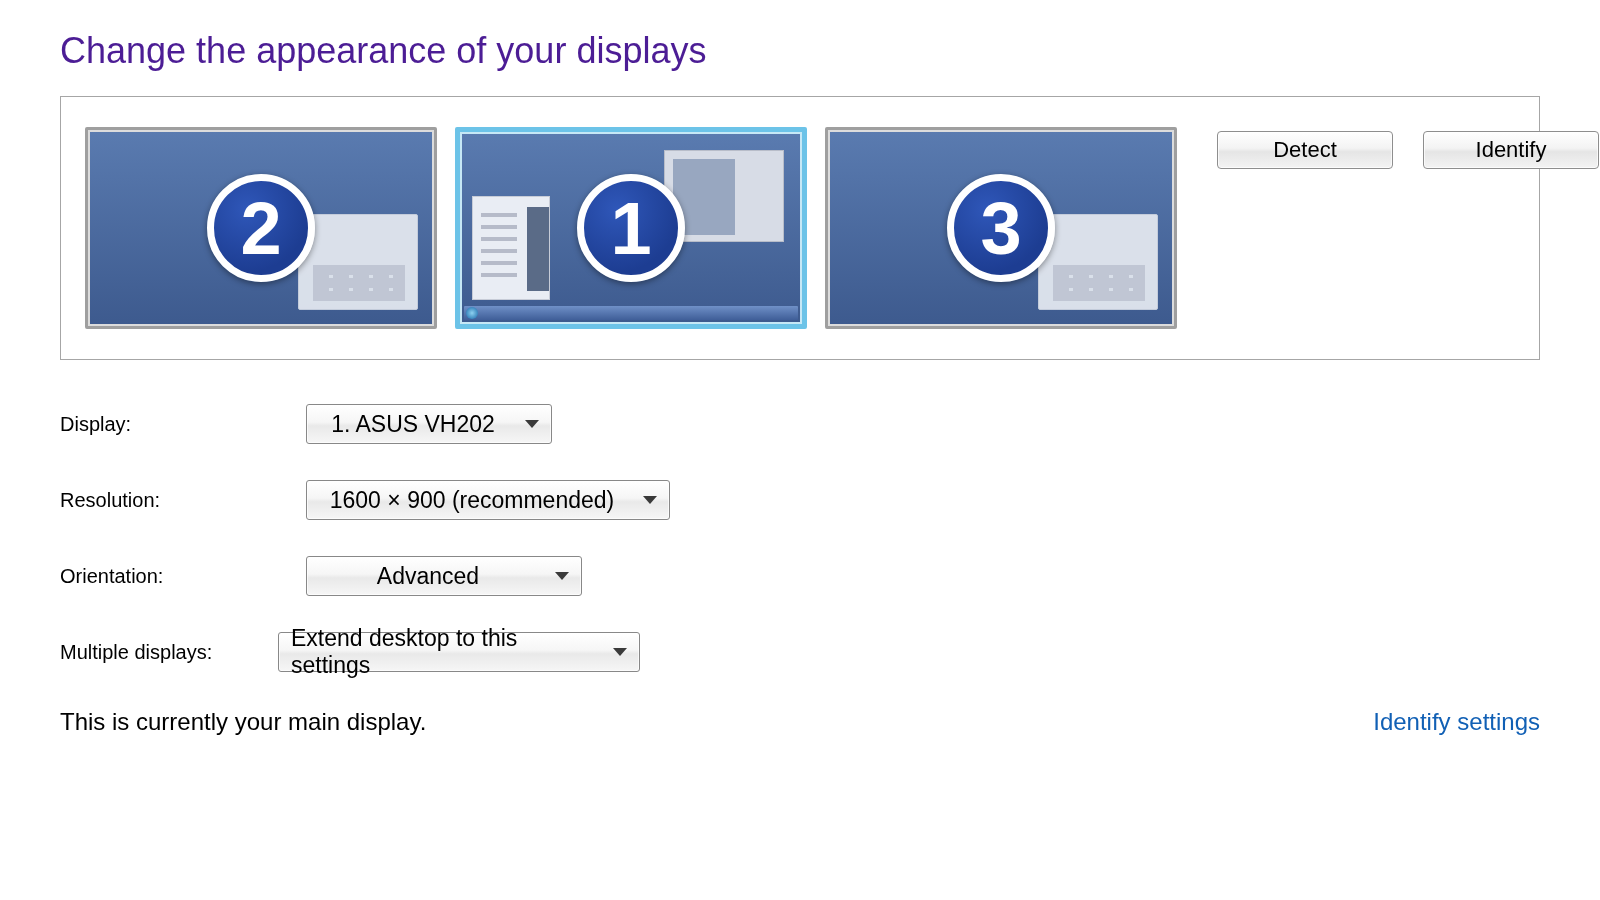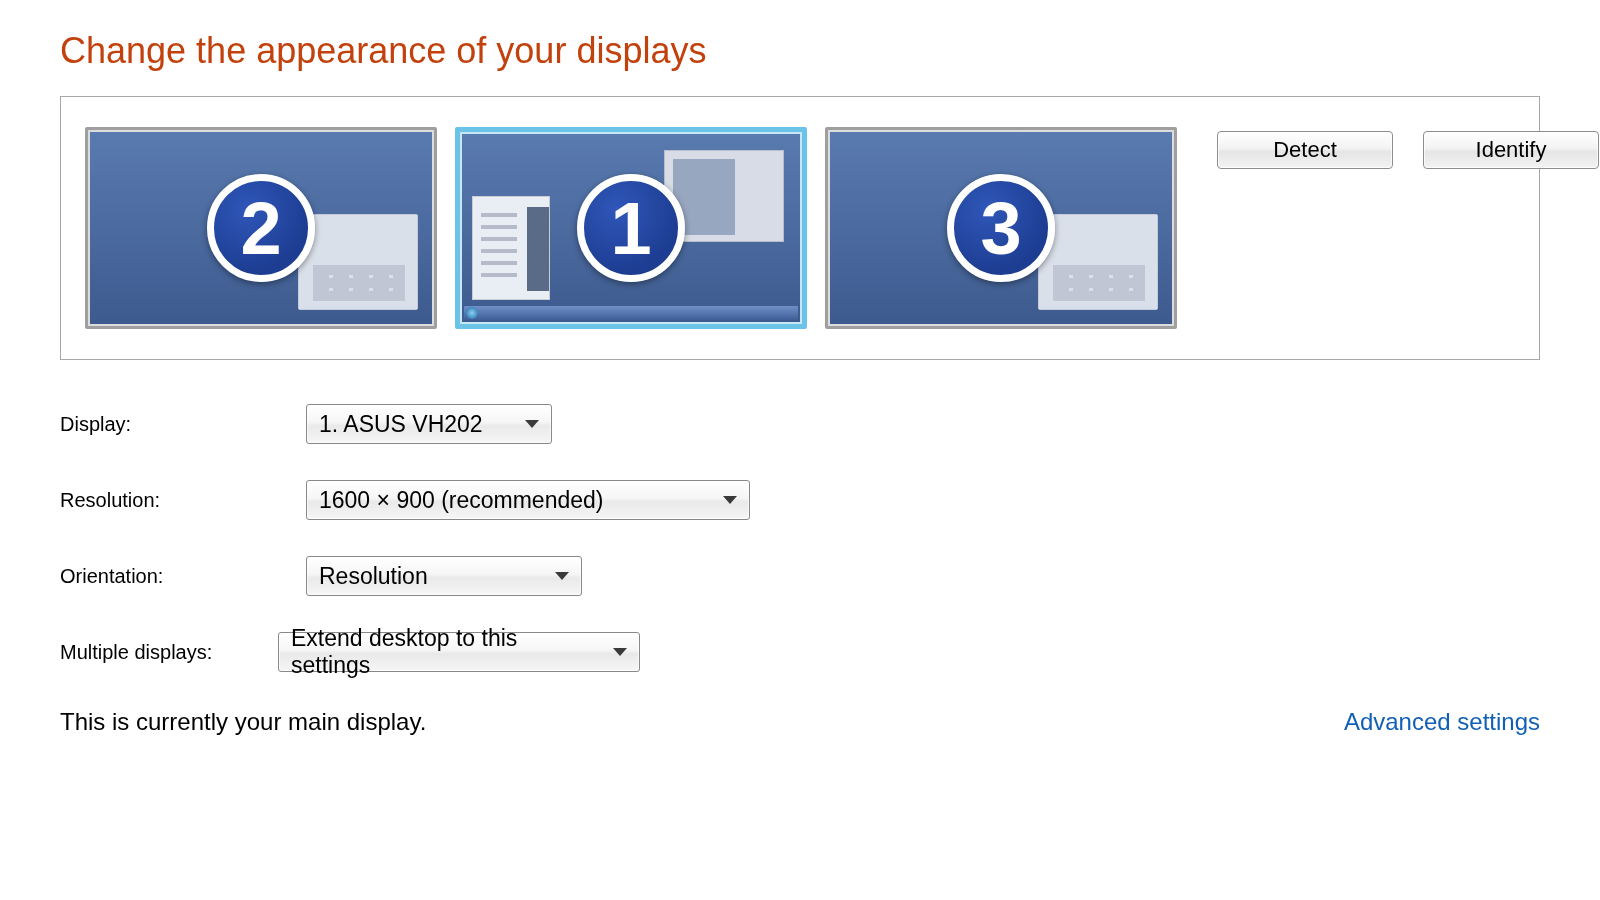--- a/index.html
+++ b/index.html
@@ -8,21 +8,21 @@
     width: 1600px; height: 900px;
     background: #ffffff;
     font-family: "Segoe UI", Tahoma, sans-serif;
     font-size: 24px;
     color: #000;
   }
   .page {
     padding: 30px 60px 20px 60px;
   }
   .title {
-    color: #c2410c;
+    color: #4c1d95;
     font-size: 36px;
     font-weight: 400;
     margin-bottom: 24px;
   }
   .arrangement-panel {
     border: 1px solid #a6a6a6;
     background: #ffffff;
     padding: 30px 24px;
     display: flex;
     align-items: flex-start;
@@ -173,32 +173,33 @@
     background: linear-gradient(to bottom, #ffffff 0%, #f6f6f6 45%, #e9e9e9 55%, #f6f6f6 100%);
     border: 1px solid #888888;
     border-radius: 3px;
     display: flex;
     align-items: center;
     padding: 0 44px 0 12px;
     font-size: 23px;
     cursor: pointer;
     box-shadow: inset 0 0 0 1px rgba(255,255,255,0.7);
     min-width: 200px;
+    justify-content: center;
   }
   .dropdown .chev {
     position: absolute;
     right: 12px; top: 50%;
     transform: translateY(-50%);
     width: 0; height: 0;
     border-left: 7px solid transparent;
     border-right: 7px solid transparent;
     border-top: 8px solid #3a3a3a;
   }
   .dd-display    { width: 246px; }
-  .dd-resolution { width: 444px; }
+  .dd-resolution { width: 364px; }
   .dd-orient     { width: 276px; }
   .dd-multi      { width: 362px; }
   .footer-row {
     margin-top: 28px;
     display: flex;
     align-items: center;
     justify-content: space-between;
   }
   .status-text {
     font-size: 24px;
@@ -265,33 +266,33 @@
       <div class="form-label">Resolution:</div>
       <div class="dropdown dd-resolution">
         <span>1600 × 900 (recommended)</span>
         <span class="chev"></span>
       </div>
     </div>
 
     <div class="form-row">
       <div class="form-label">Orientation:</div>
       <div class="dropdown dd-orient">
-        <span>Resolution</span>
+        <span>Advanced</span>
         <span class="chev"></span>
       </div>
     </div>
 
     <div class="form-row">
       <div class="form-label" style="width:218px">Multiple displays:</div>
       <div class="dropdown dd-multi">
         <span>Extend desktop to this settings</span>
         <span class="chev"></span>
       </div>
     </div>
 
   </div>
 
   <div class="footer-row">
     <div class="status-text">This is currently your main display.</div>
-    <div class="link">Advanced settings</div>
+    <div class="link">Identify settings</div>
   </div>
 
 </div>
 
 </body></html>

